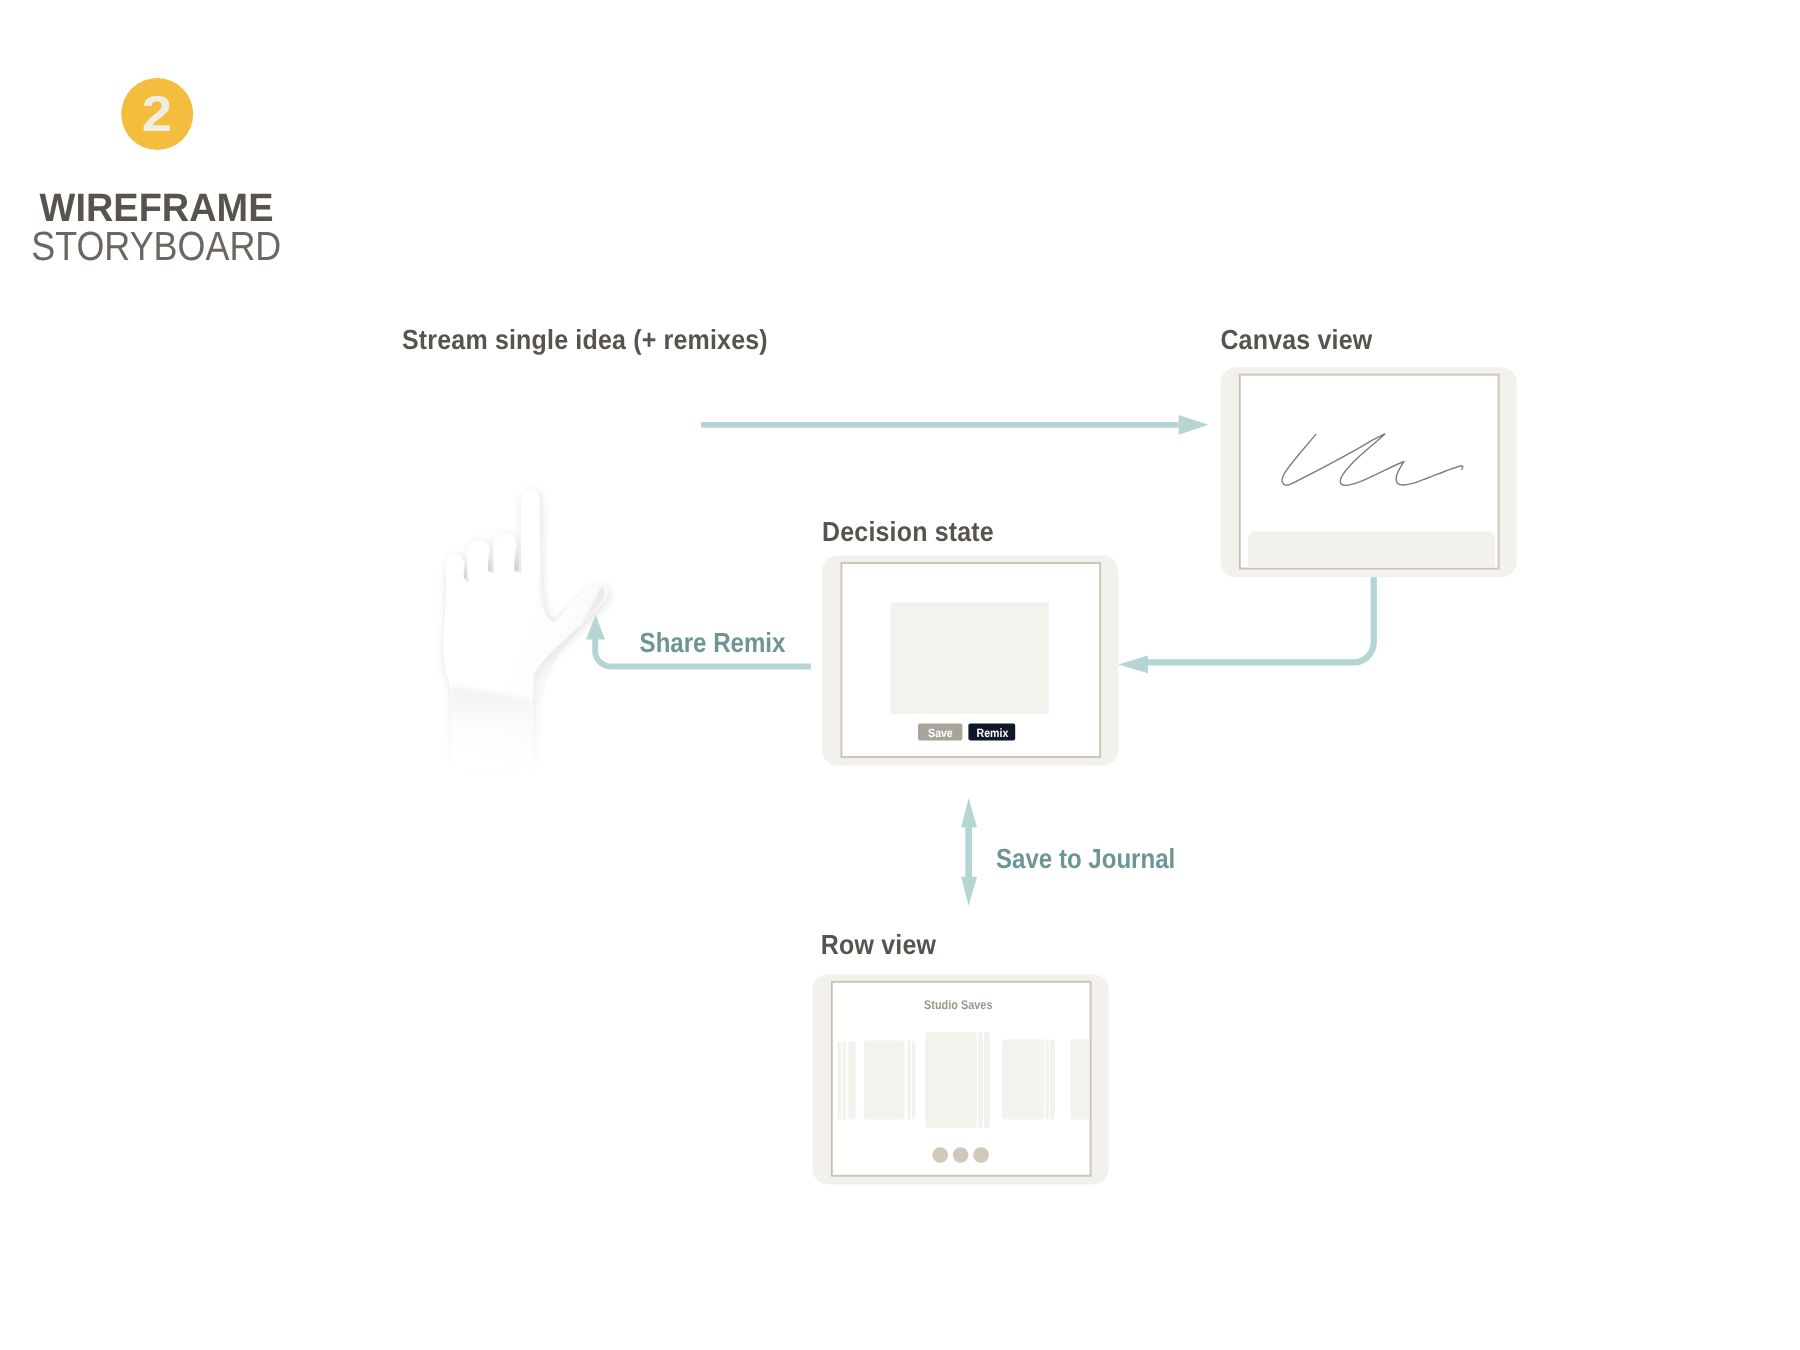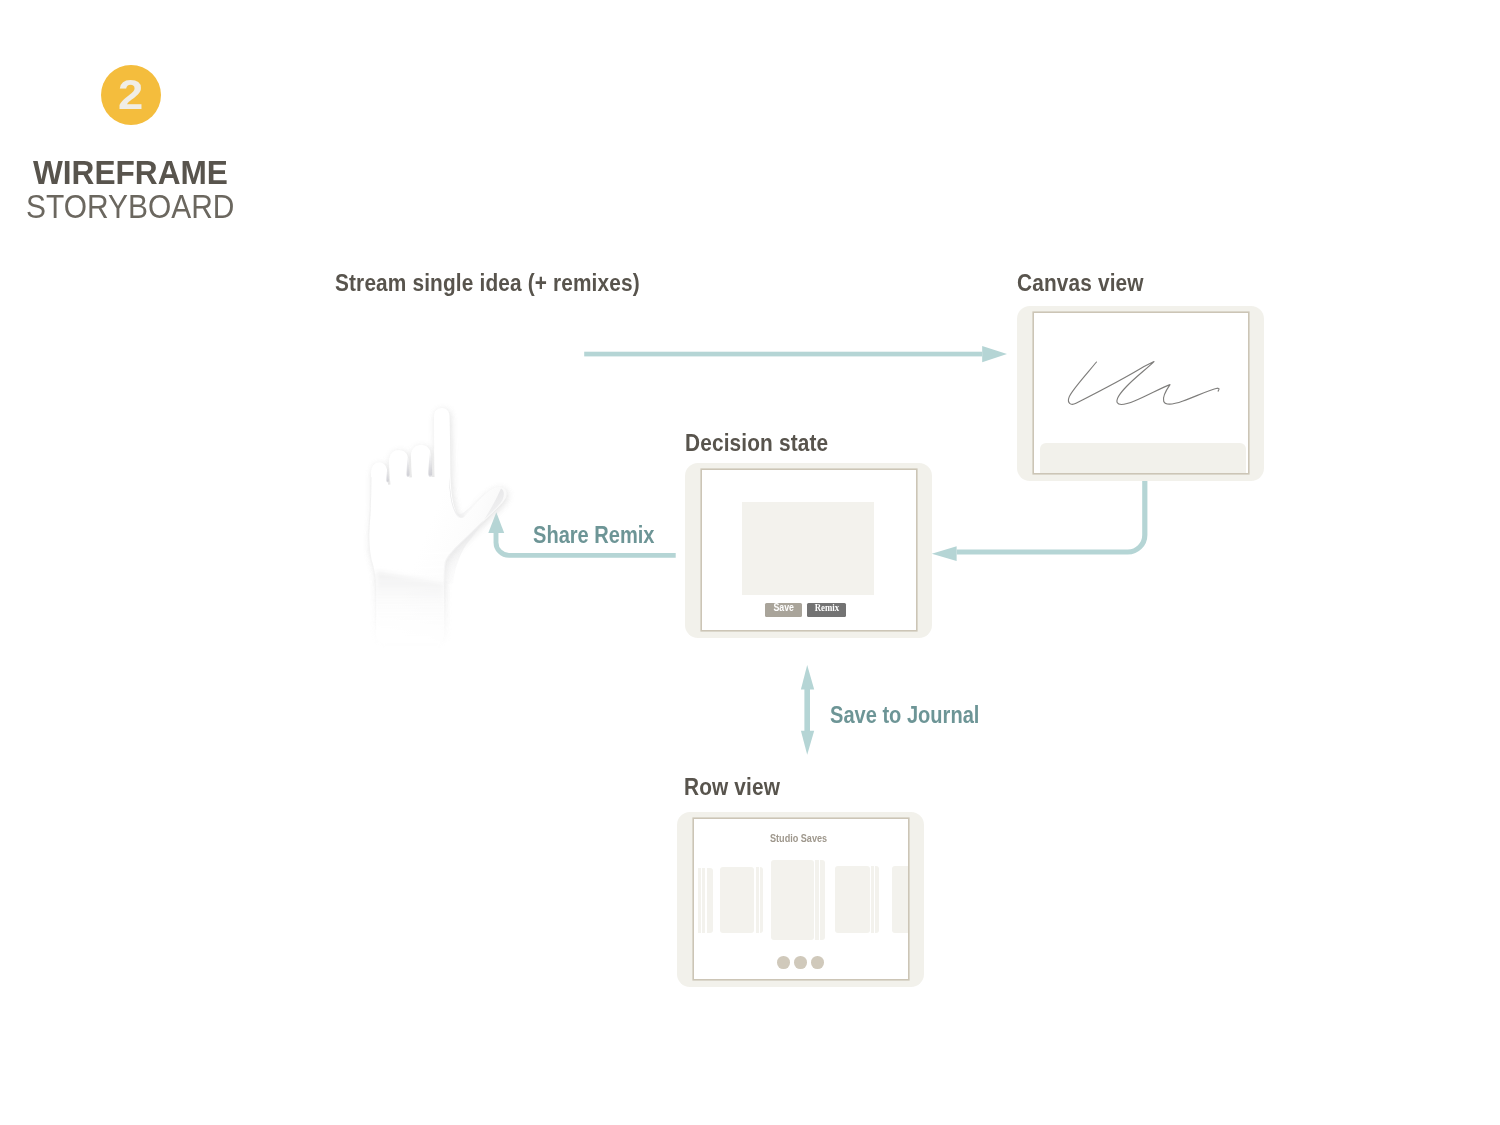--- a/index.html
+++ b/index.html
@@ -37,26 +37,26 @@
   .card-ghost{position:absolute;background:#F3F2ED;border-radius:3px;box-shadow:0 0 0 1.6px #FFFFFF;}
   .bar{position:absolute;background:#EBE9E2;border-radius:1px;}
   .touch-ring{position:absolute;border-radius:50%;background:#F0B63F;}
   .touch-core{position:absolute;border-radius:50%;background:#ffffff;}
   .avatar-ring{position:absolute;border-radius:50%;border:1px solid #D9D4C8;}
   .author{position:absolute;font-size:6.1px;font-weight:bold;color:#55504A;line-height:1;white-space:nowrap;transform:scaleX(0.86);transform-origin:0 0;}
   .author-rule{position:absolute;background:#BFB8A9;}
   .canvas-tray{position:absolute;background:#F2F1EB;border-radius:6px 6px 0 0;}
 
   
-  .btn{position:absolute;display:flex;align-items:flex-start;justify-content:center;
+  .btn{position:absolute;display:flex;align-items:flex-end;justify-content:center;
     border-radius:1.5px;}
   .btn span{font-size:10px;font-weight:bold;color:#FFFFFF;line-height:1;
     transform:scaleX(0.88);transform-origin:center;white-space:nowrap;}
   .btn-save{background:#A9A49A;}
-  .btn-remix{background:#737373;font-family:Liberation Serif, serif;}
+  .btn-remix{background:#0f172a;}
 
   
   .row-title{position:absolute;font-size:10.5px;font-weight:bold;color:#9E978C;
     line-height:1;transform:scaleX(0.865);transform-origin:0 0;white-space:nowrap;}
   .rcard{position:absolute;background:#F3F2ED;border-radius:3px;}
   .rsliver{position:absolute;background:#F3F2ED;}
   .dot{position:absolute;border-radius:50%;background:#D0C9BB;}
 </style>
 </head>
 <body>

